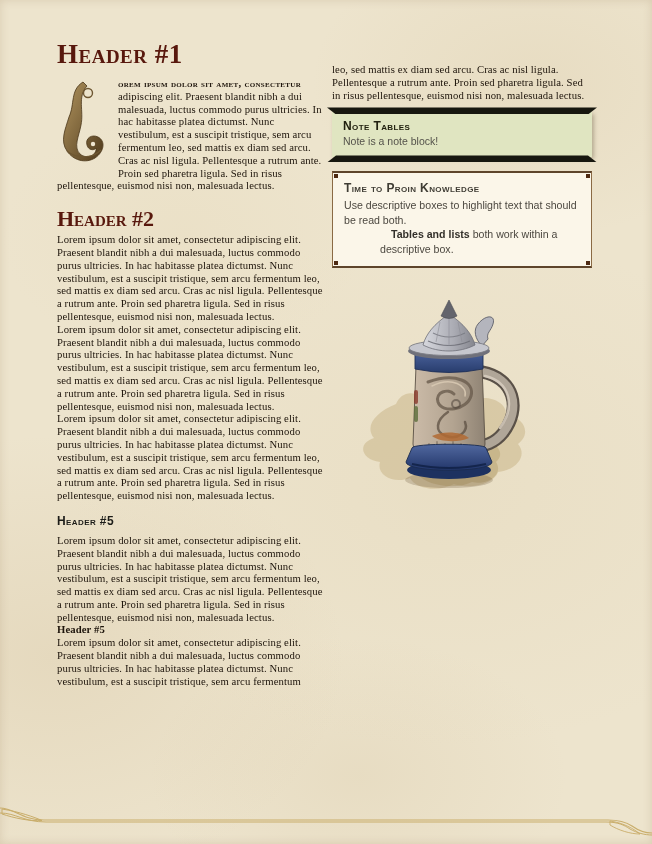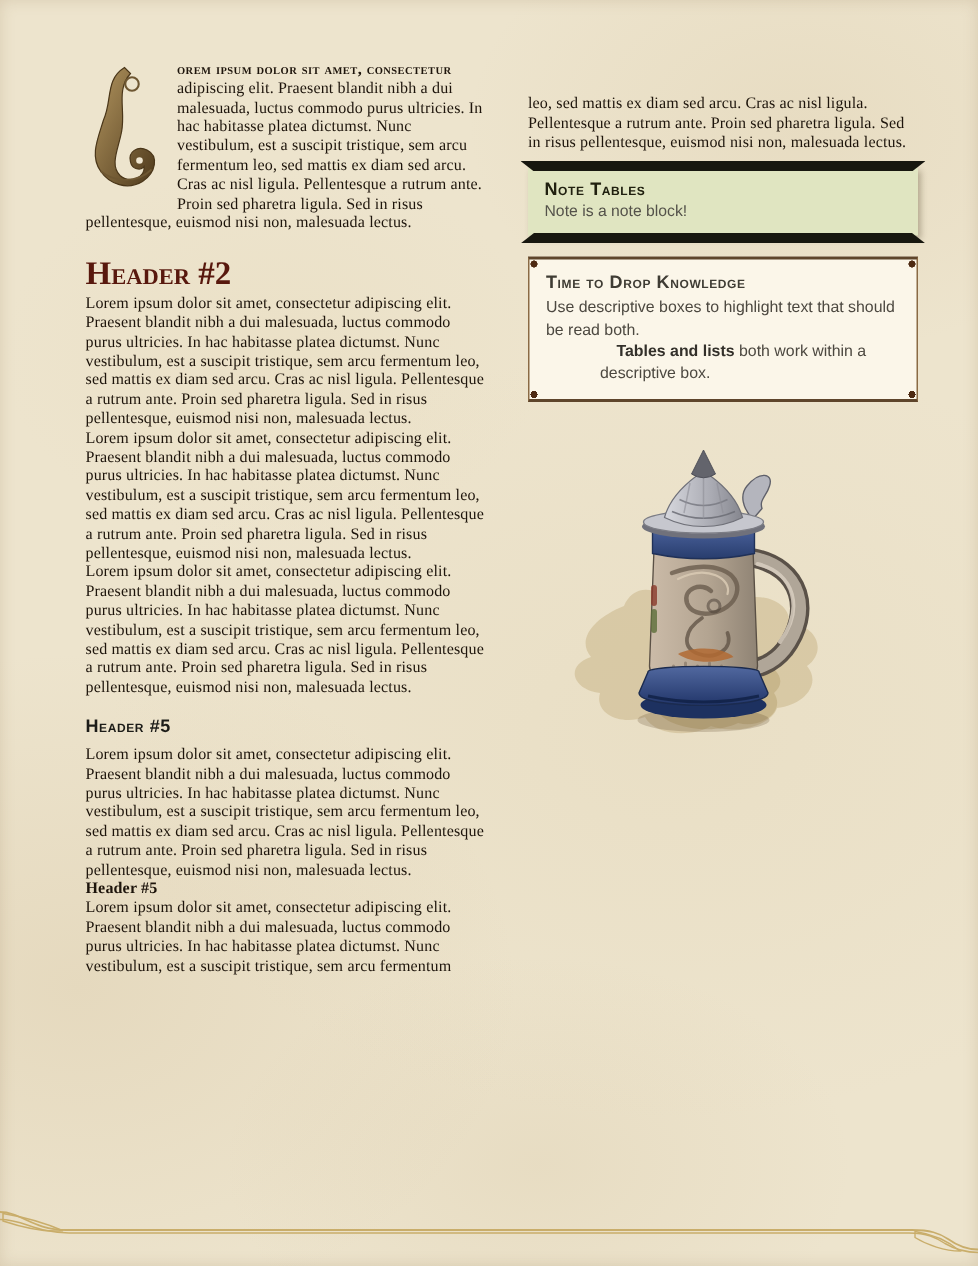--- a/index.html
+++ b/index.html
@@ -13,21 +13,21 @@
       radial-gradient(ellipse 420px 320px at 8% 78%, rgba(188,160,112,.16), transparent 70%),
       radial-gradient(ellipse 520px 360px at 68% 58%, rgba(205,185,140,.12), transparent 72%),
       radial-gradient(ellipse 260px 180px at 28% 28%, rgba(228,214,180,.25), transparent 70%),
       radial-gradient(ellipse 300px 200px at 55% 92%, rgba(190,165,118,.12), transparent 70%),
       #EDE4CD;
     box-shadow: inset 0 0 10px rgba(125,95,55,.18);
   }
 
   
   .col-left{position:absolute;left:57px;top:40px;width:268px;height:756px;overflow:hidden;}
-  .col-right{position:absolute;left:352px;top:63px;width:262px;}
+  .col-right{position:absolute;left:332px;top:63px;width:262px;}
 
   p.body{
     margin:0;
     font-size:10.7px;line-height:12.8px;
     color:#1d140b;
     letter-spacing:.1px;
   }
 
   h1.hb,h2.hb,h3.hb,h4.hb{
     font-family:"Liberation Serif",serif;
@@ -113,20 +113,21 @@
   
   .footer{position:absolute;left:0;top:804px;width:652px;height:34px;}
 </style>
 </head>
 <body>
 
 <div class="page">
 
   <div class="col-left">
 
+    <h1 class="hb">Header #1</h1>
 
     <p class="body">
       <span class="dropcap">
         <svg width="54" height="88" viewBox="0 0 54 88" aria-hidden="true">
           <defs>
             <linearGradient id="dcg" x1="0" y1="0" x2="1" y2="1">
               <stop offset="0" stop-color="#b2955f"></stop>
               <stop offset="1" stop-color="#4f3a1c"></stop>
             </linearGradient>
           </defs>
@@ -155,21 +156,21 @@
   <div class="col-right">
 
     <p class="body">leo, sed mattis ex diam sed arcu. Cras ac nisl ligula. Pellentesque a rutrum ante. Proin sed pharetra ligula. Sed in risus pellentesque, euismod nisi non, malesuada lectus.</p>
 
     <div class="note">
       <p class="note-title">Note Tables</p>
       <p class="note-body">Note is a note block!</p>
     </div>
 
     <div class="descbox">
-      <p class="desc-title">Time to Drop Knowledge</p>
+      <p class="desc-title">Time to Proin Knowledge</p>
       <p class="desc-p">Use descriptive boxes to highlight text that should be read both.</p>
       <p class="desc-p indent"><b>Tables and lists</b><span> both work within a descriptive box.</span></p>
     </div>
 
     <div class="illustration">
       <svg width="230" height="208" viewBox="0 0 230 208" aria-hidden="true">
         <defs>
           <linearGradient id="gBody" x1="0" y1="0" x2="1" y2="0">
             <stop offset="0" stop-color="#cbbba8"></stop>
               <stop offset=".55" stop-color="#b3a491"></stop>

